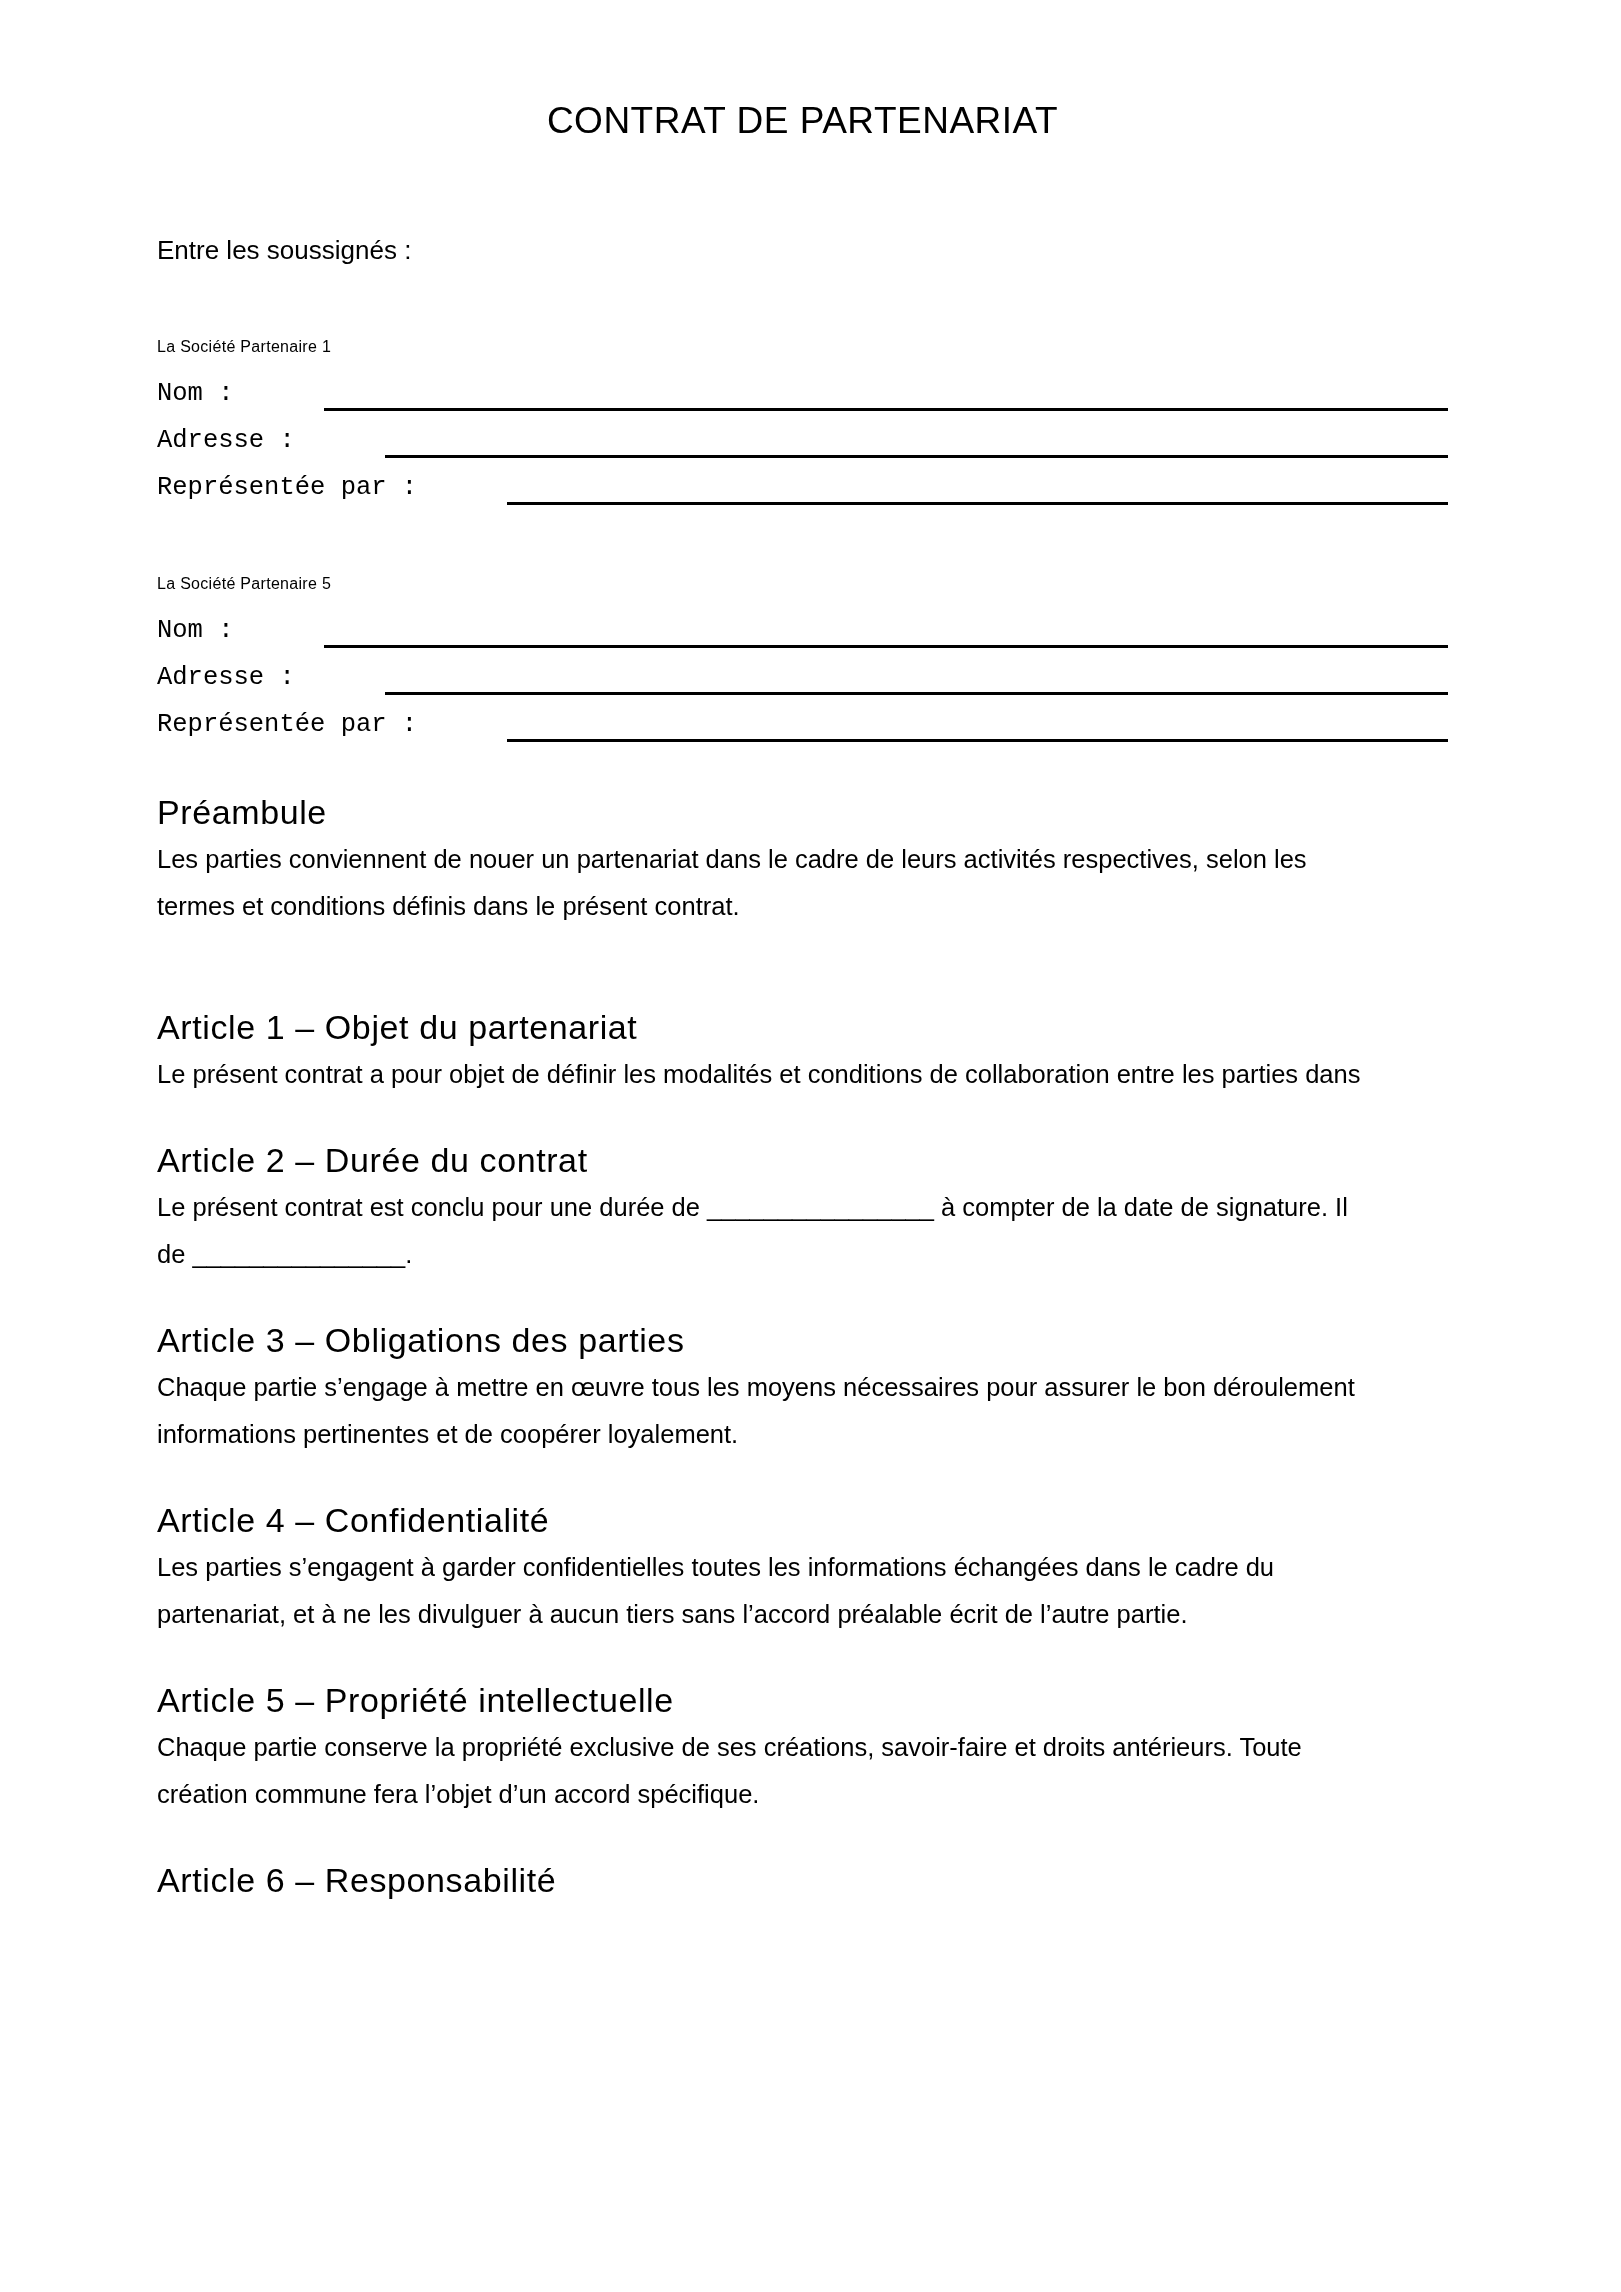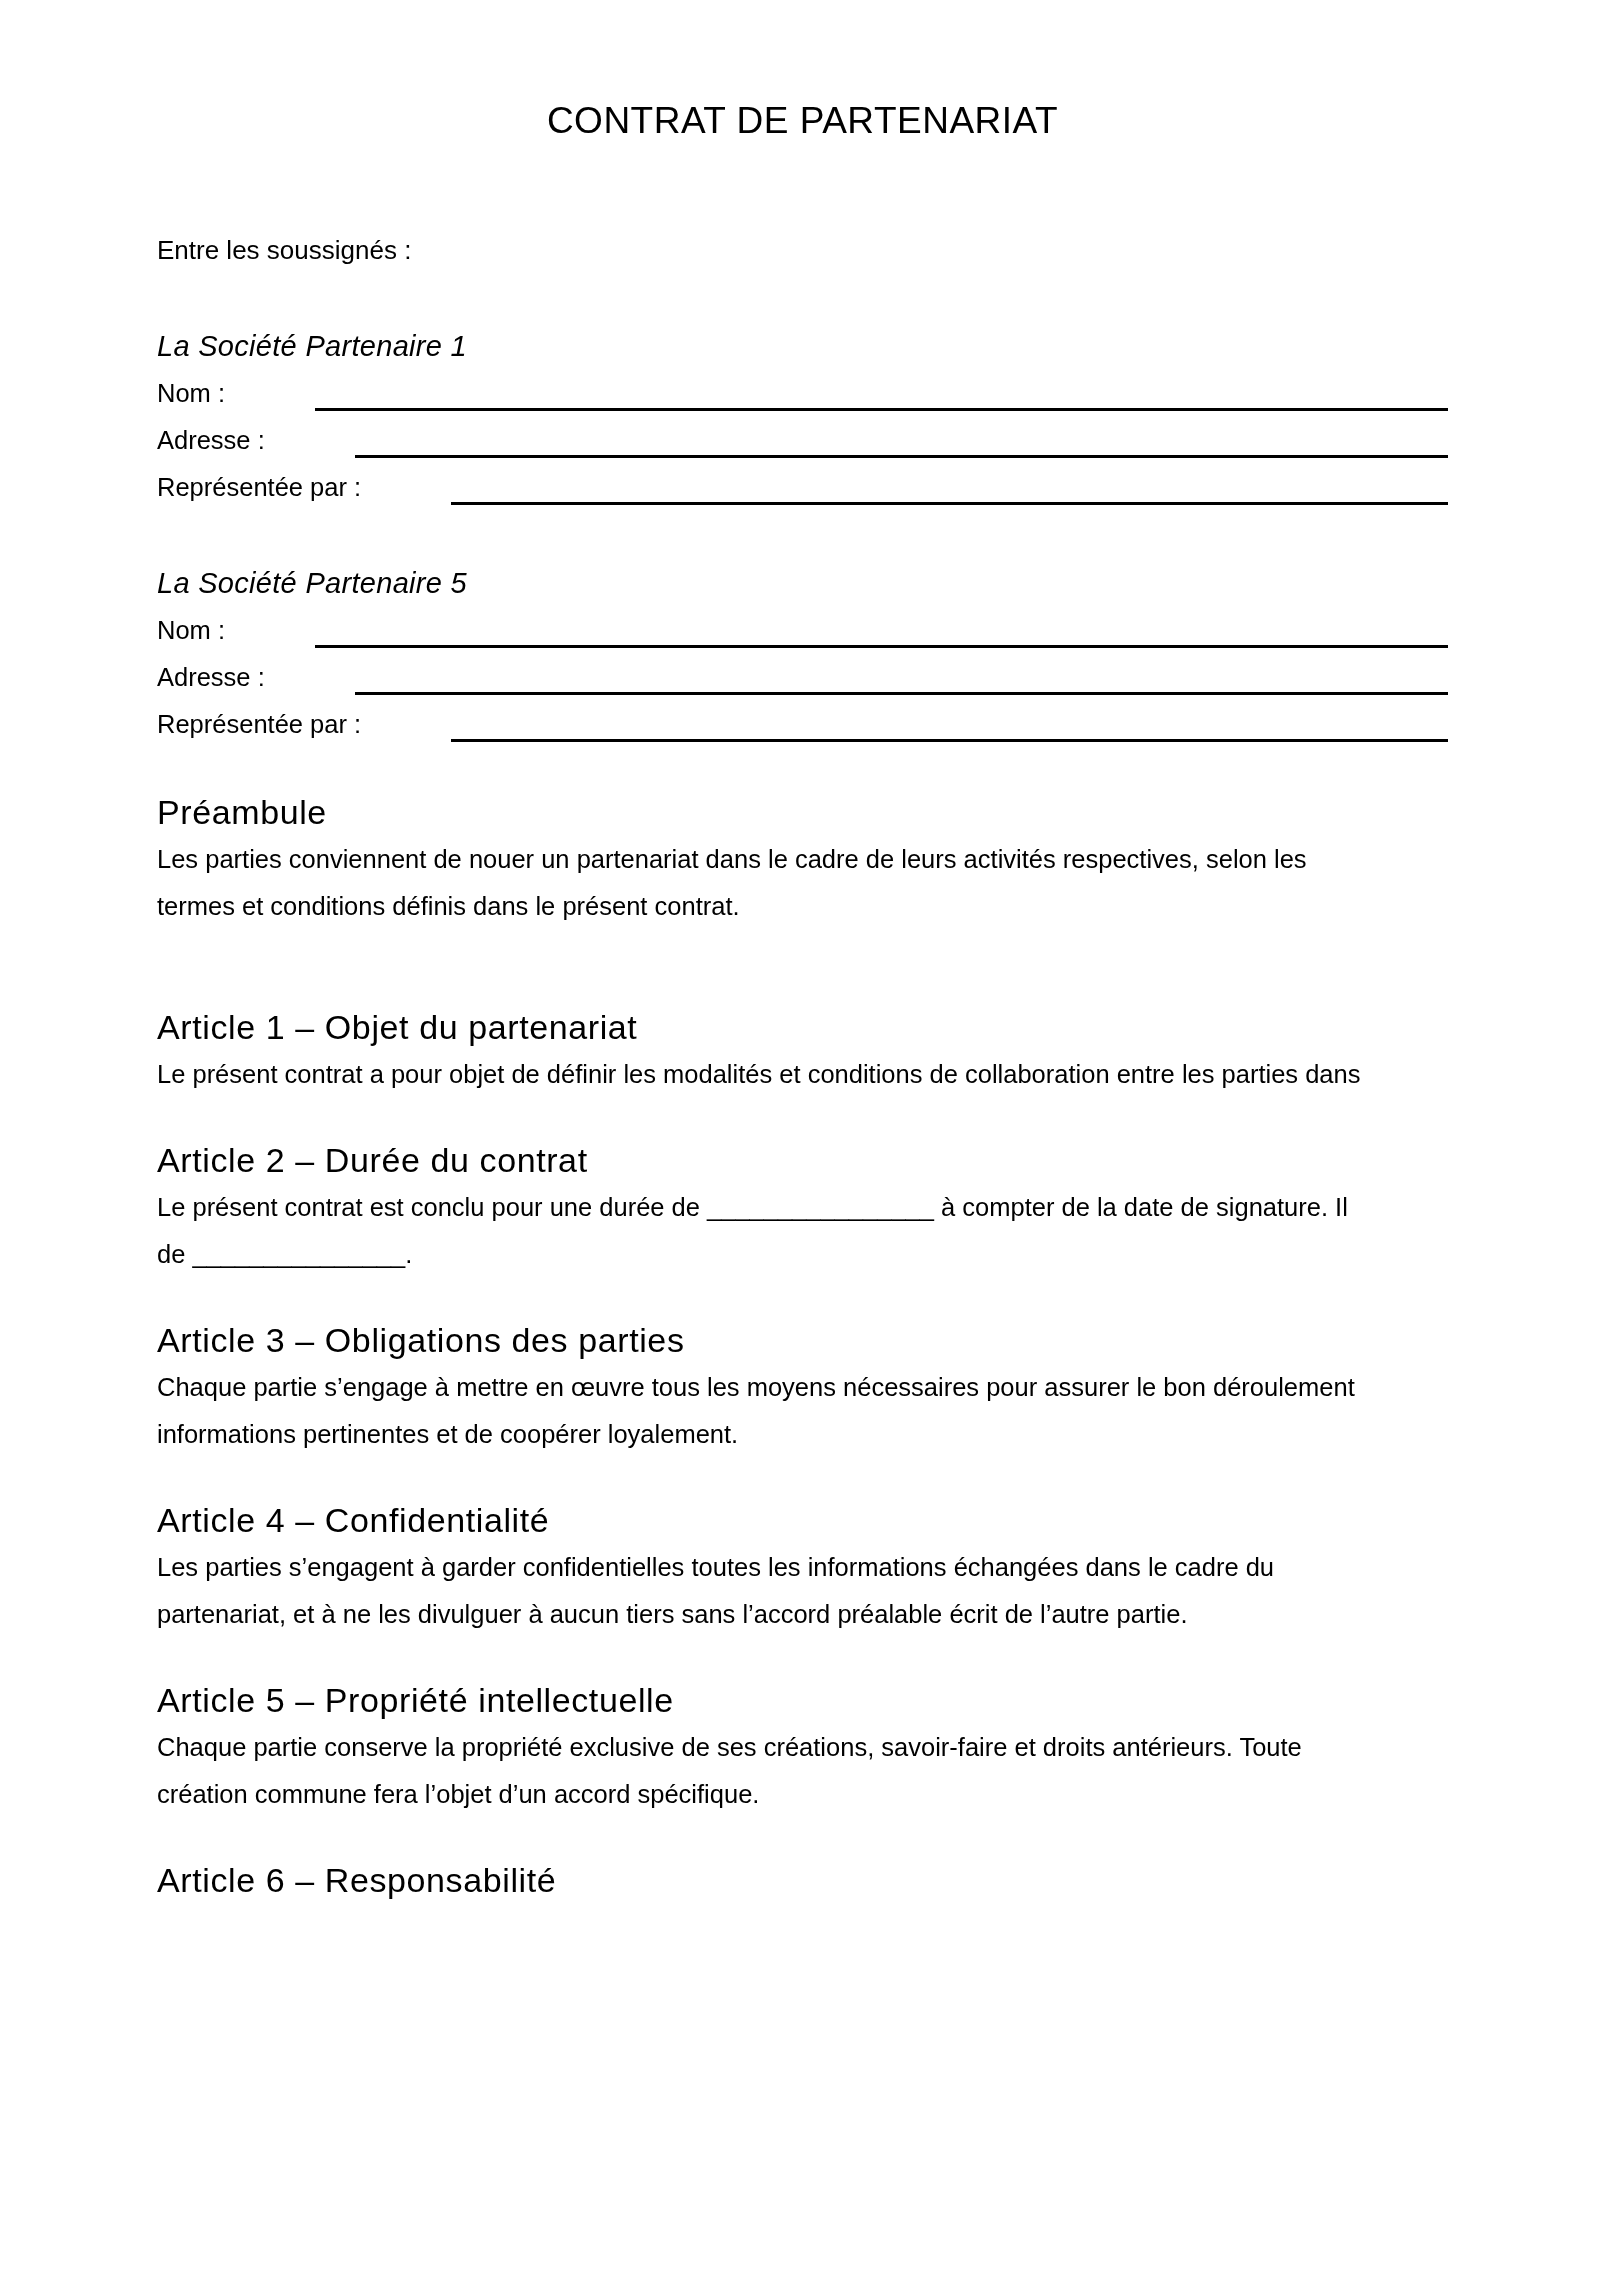--- a/index.html
+++ b/index.html
@@ -22,28 +22,28 @@
     letter-spacing:0.5px;
     white-space:nowrap;
   }
   .intro-line{
     margin-top:84px;
     font-size:26px;
     line-height:47px;
   }
   .party{margin-top:49px;}
   .party-heading{
-    font-size:29px;
+    font-size:16px;
     line-height:47px;
     letter-spacing:0.3px;
-    font-style:italic;
   }
   .field-row{
     display:flex;
     height:47px;
+    font-family:Liberation Mono, monospace;
   }
   .field-label{
     font-size:25.5px;
     line-height:47px;
     white-space:nowrap;
   }
   .fill-line{
     flex:1;
     margin-left:90px;
     margin-bottom:5.9px;

